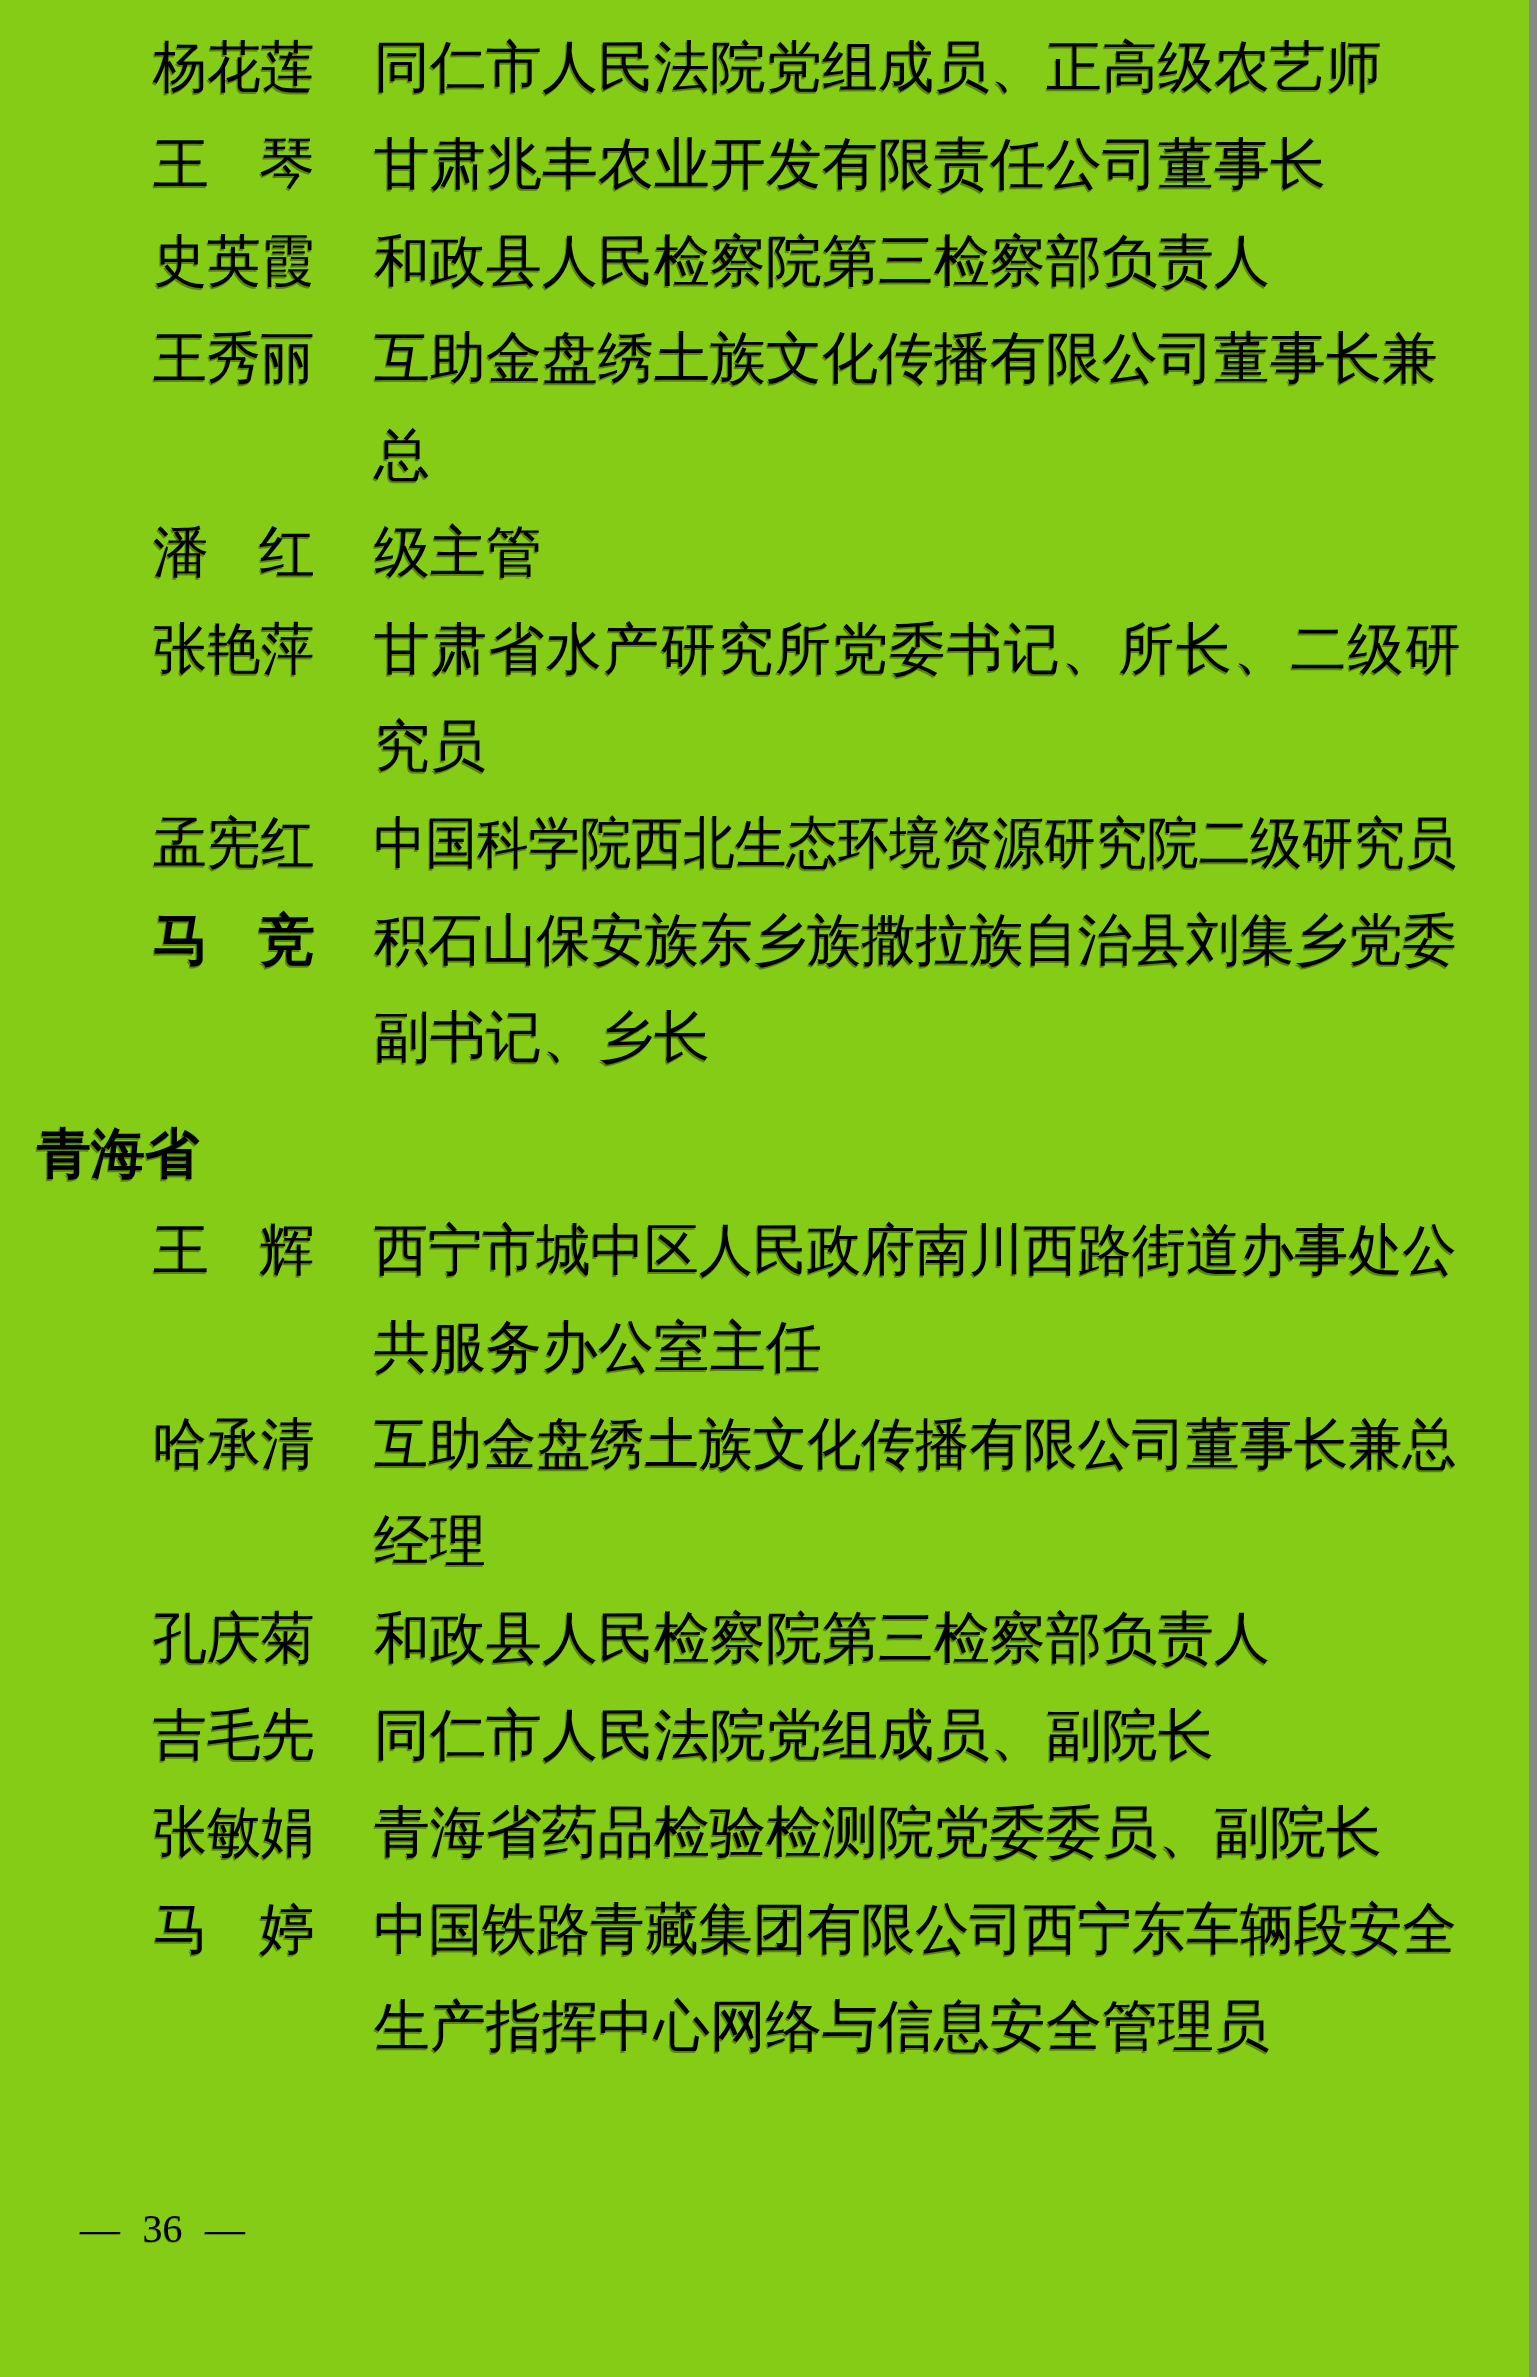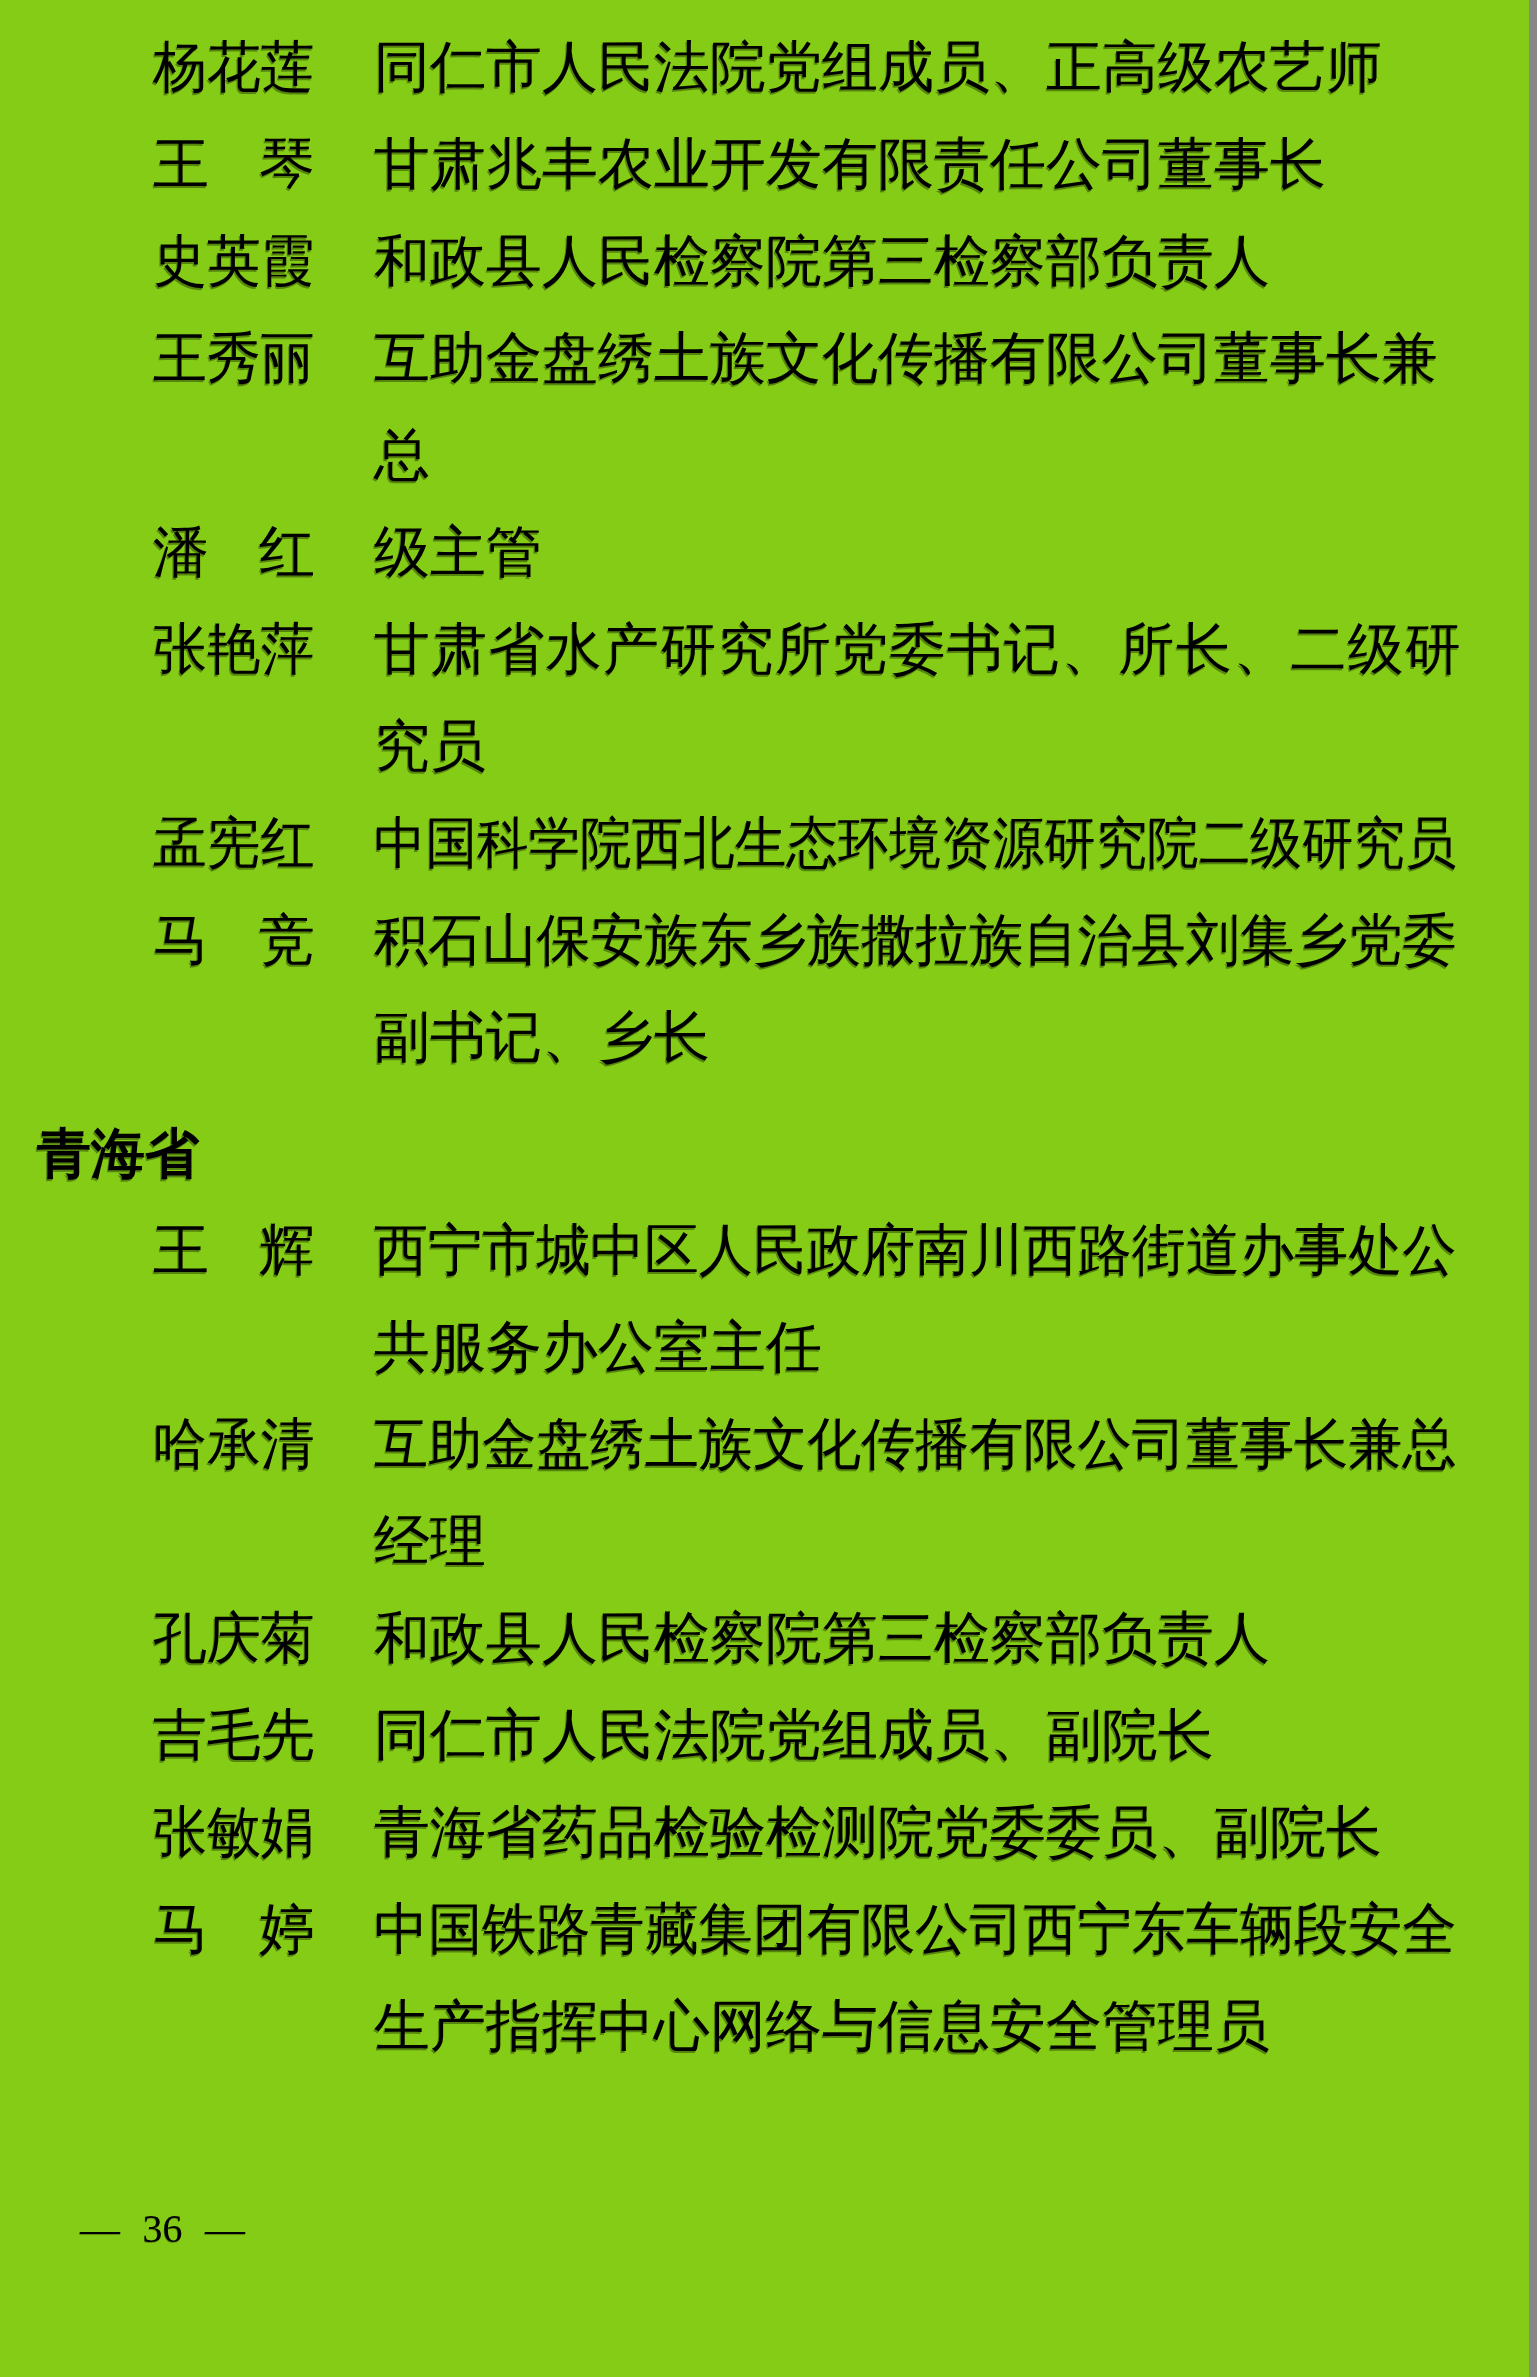--- a/index.html
+++ b/index.html
@@ -113,21 +113,21 @@
             <div class="title-line"><span class="fit-span" style="display: inline; white-space: normal;">究员</span></div>
           </div>
         </div>
         <div class="entry">
           <div class="name-col"><span class="fit-span" style="display: inline-block; white-space: nowrap; transform-origin: left center; transform: scaleX(0.962963);">孟宪红</span></div>
           <div class="titles-col">
             <div class="title-line"><span class="fit-span" style="display: inline-block; white-space: nowrap; transform-origin: left center; transform: scaleX(0.920635);">中国科学院西北生态环境资源研究院二级研究员</span></div>
           </div>
         </div>
         <div class="entry">
-          <div class="name-col"><span class="fit-span" style="display: inline; white-space: normal;">马竞</span></div>
+          <div class="name-col"><span class="fit-span" style="display: inline; white-space: normal; font-weight: bold;">马竞</span></div>
           <div class="titles-col">
             <div class="title-line fill"><span class="fit-span" style="display: inline-block; white-space: nowrap; transform-origin: left center; transform: scaleX(0.966667);">积石山保安族东乡族撒拉族自治县刘集乡党委</span></div>
             <div class="title-line"><span class="fit-span" style="display: inline; white-space: normal;">副书记、乡长</span></div>
           </div>
         </div>
       </section>
       <section class="section">
         <div class="section-heading">青海省</div>
         <div class="entry">
           <div class="name-col"><span class="fit-span" style="display: inline; white-space: normal;">王辉</span></div>

